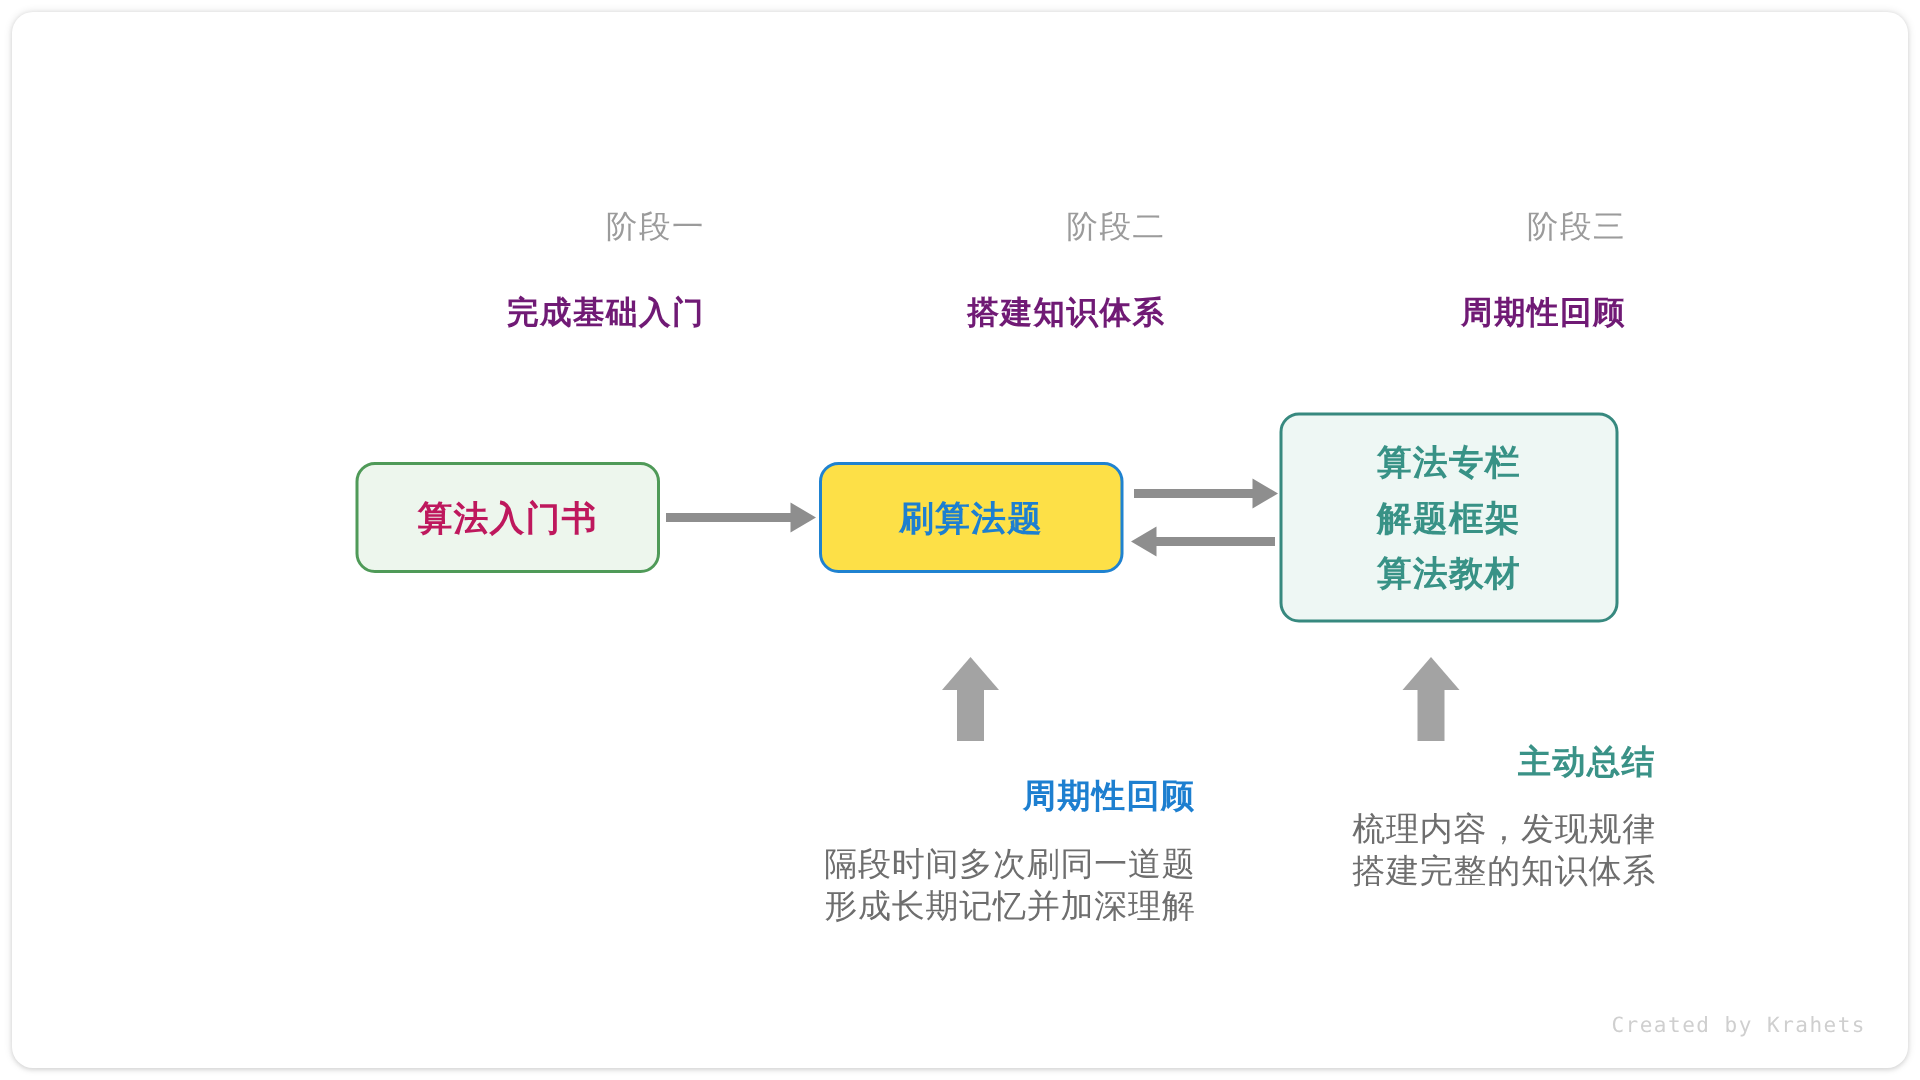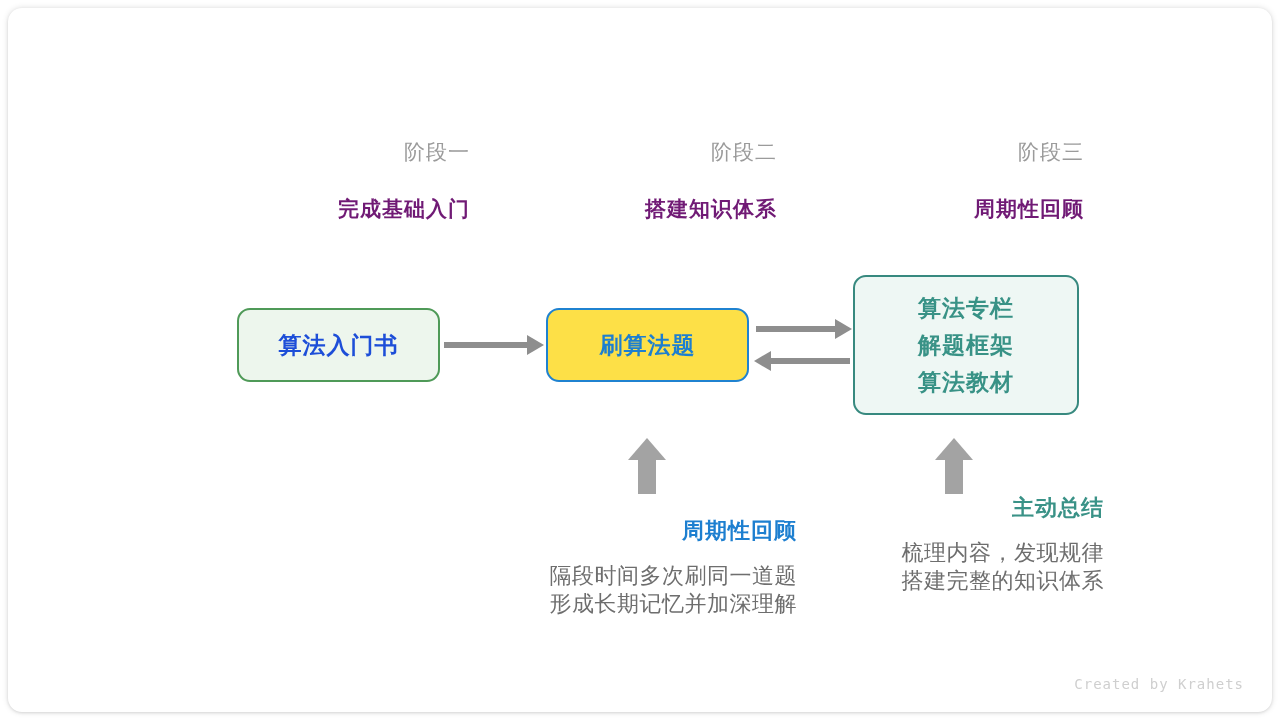--- a/index.html
+++ b/index.html
@@ -55,21 +55,21 @@
     justify-content: center;
     font-weight: bold;
     letter-spacing: 1px;
   }
   .node .line { line-height: 37px; font-size: 23px; }
 
   #node-book {
     left: 229px; top: 300px; width: 203px; height: 74px;
     background: #edf6ed;
     border: 2px solid #4f9a58;
-    color: #1d4ed8;
+    color: #be185d;
   }
   #node-practice {
     left: 538px; top: 300px; width: 203px; height: 74px;
     background: #fde047;
     border: 2px solid #1f82d0;
     color: #1d7fd0;
   }
   #node-resources {
     left: 845px; top: 267px; width: 226px; height: 140px;
     background: #eef7f4;

